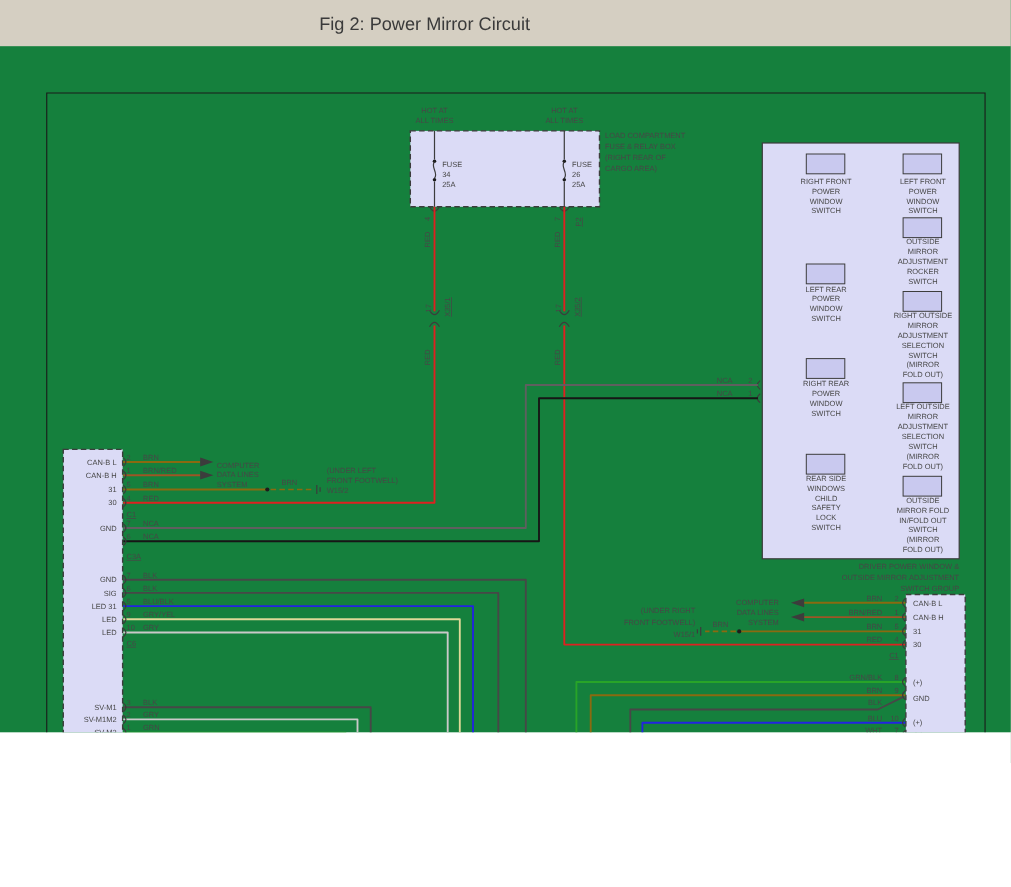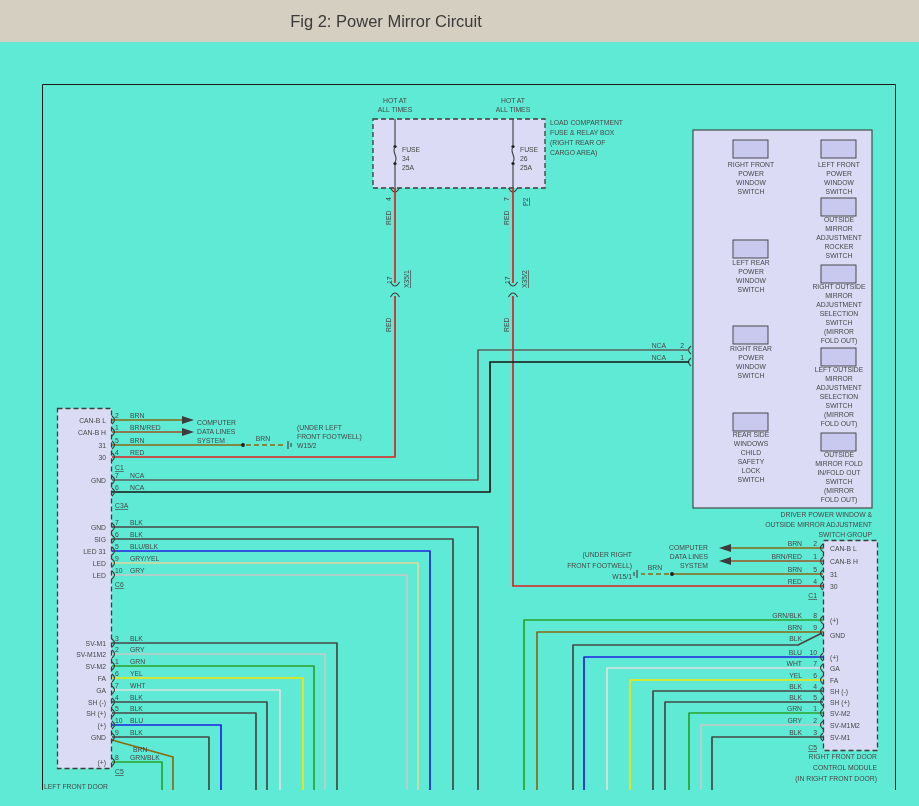--- a/index.html
+++ b/index.html
@@ -1,16 +1,16 @@
 <!DOCTYPE html>
 <html style="--c-red: #df2020; --c-brn: #8a6a10; --c-brnred: #9d5526; --c-blk: #474747; --c-ncaGry: #5f5f5f; --c-ncaBlk: #161616; --c-grn: #28a428; --c-grnblk: #28a428; --c-yel: #f7e400; --c-gryyel: #ded998; --c-gry: #c9c9c9; --c-wht: #e0e0e0; --c-blu: #2323e2; --c-blublk: #2323e2; --c-box_fill: #dbdbf6; --c-switch_fill: #c9c9ef; --c-line: #3c3c3c; --c-text: #474747; --c-title_bg: #d5cfc2; --c-title_text: #3a3a3a;"><head>
 <meta charset="utf-8">
 <style>
   html,body{margin:0;padding:0;background:#fff;}
-  #page{position:relative;width:919px;height:806px;overflow:hidden;background:#5eead4;}
+  #page{position:relative;width:919px;height:666px;overflow:hidden;background:#15803d;}
   svg{position:absolute;top:0;left:0;}
   text{font-family:"Liberation Sans","DejaVu Sans",sans-serif;font-size:6.8px;fill:var(--c-text);}
   .title-text{font-size:16.5px;fill:var(--c-title_text);}
   .t-mid{text-anchor:middle}.t-end{text-anchor:end}
   .u{text-decoration:underline}
   .wire{fill:none;stroke-width:1.7;stroke-linejoin:round;stroke-linecap:butt}
   .dash{stroke-dasharray:5 3;stroke-width:1.5}
   .s-red{stroke:var(--c-red)} .s-brn{stroke:var(--c-brn)} .s-brnred{stroke:var(--c-brnred)}
   .s-blk{stroke:var(--c-blk)} .s-ncagry{stroke:var(--c-ncaGry)} .s-ncablk{stroke:var(--c-ncaBlk)}
   .s-grn{stroke:var(--c-grn)} .s-grnblk{stroke:var(--c-grnblk)} .s-yel{stroke:var(--c-yel)}

